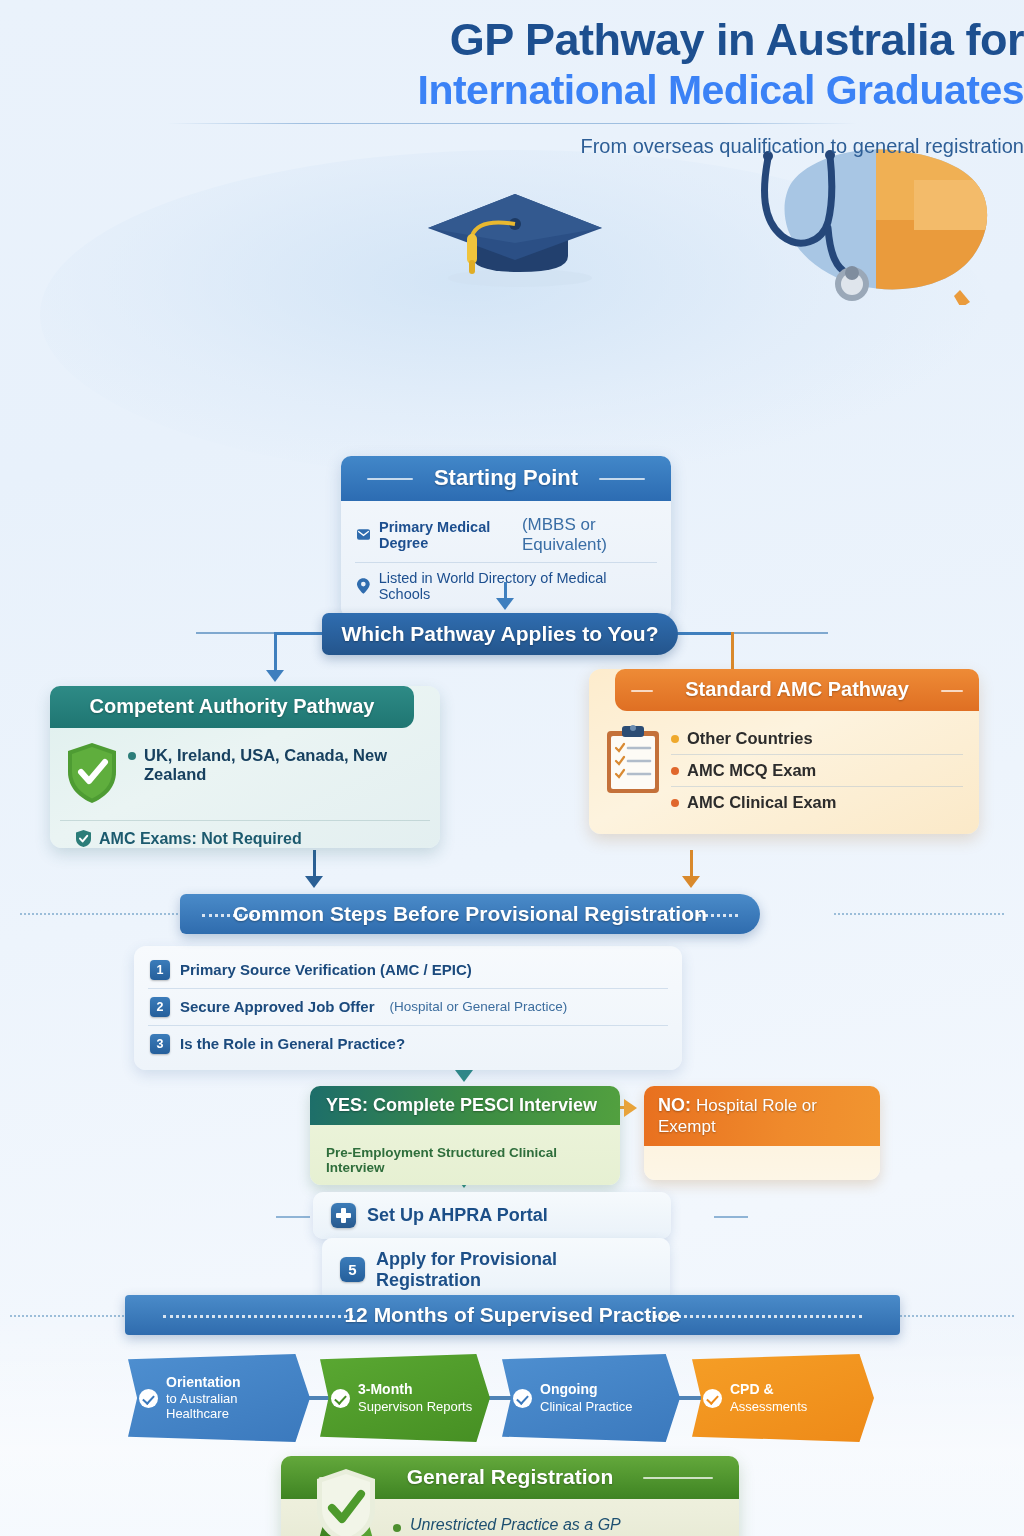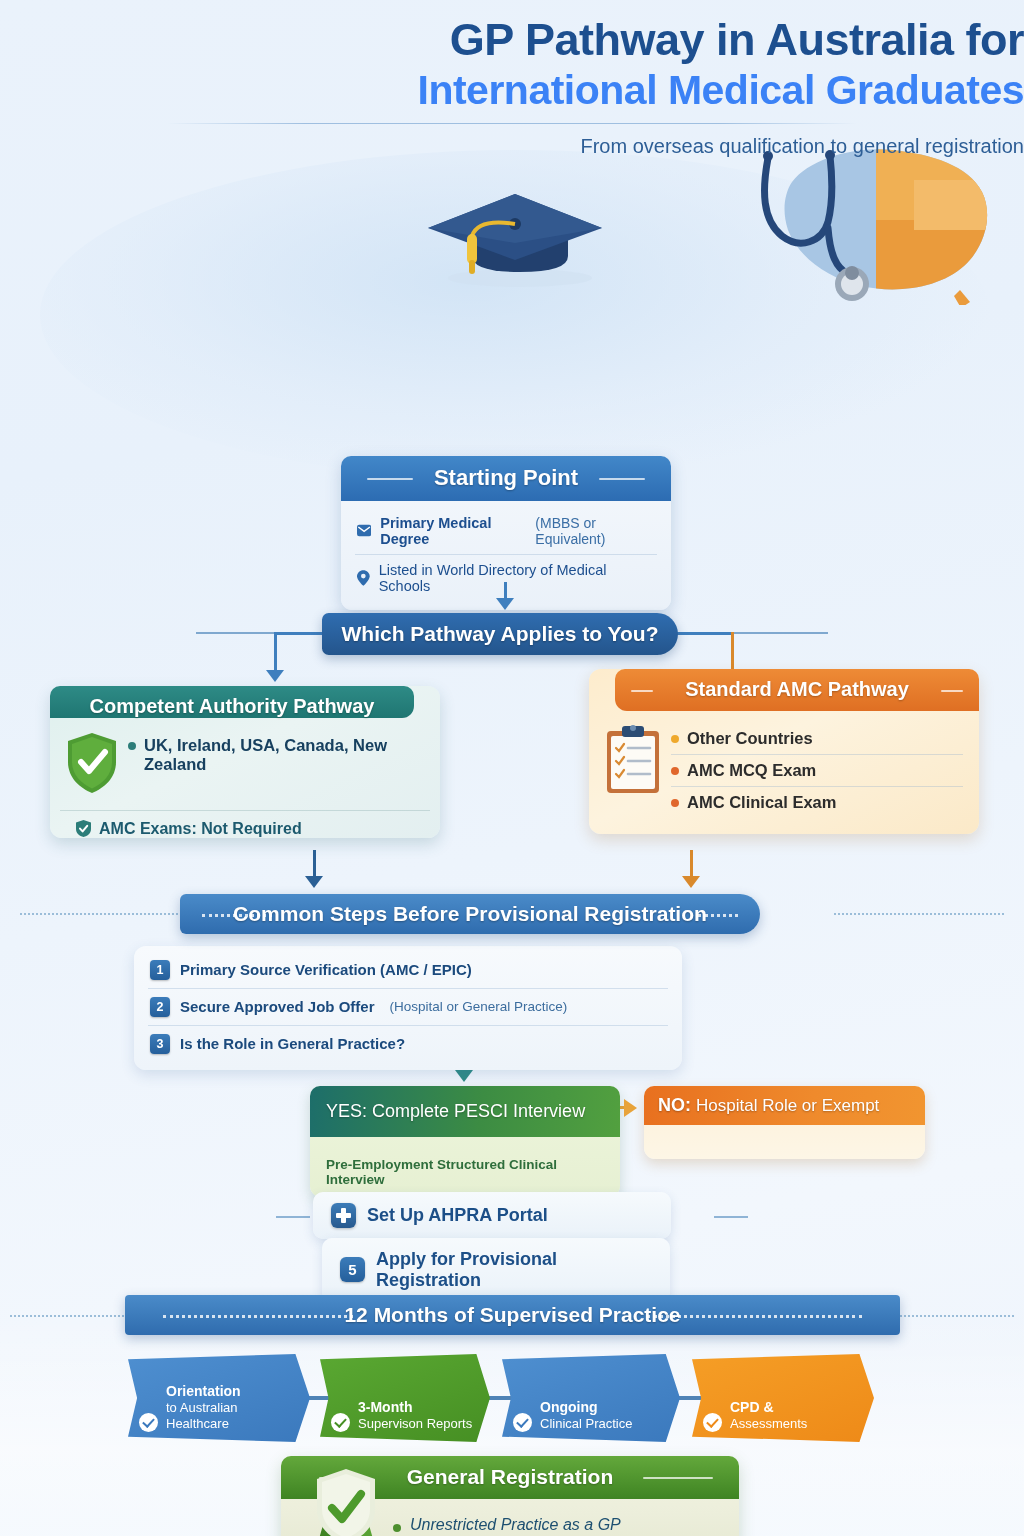--- a/index.html
+++ b/index.html
@@ -79,21 +79,21 @@
   .starting .card-head {
     background: linear-gradient(180deg,#4287c9 0%, #2c6cb2 100%);
     font-size: 22px; padding: 9px 0 10px;
   }
   .sp-body { padding: 7px 0 9px; }
   .sp-item {
     display: flex; align-items: center; gap: 9px;
     padding: 7px 16px; font-size: 14.5px; color: #1d4f8f;
   }
   .sp-item.bold { font-weight: bold; }
-  .sp-item .sub { font-weight: normal; color: #3a6ea5; font-size: 14px; }
+  .sp-item .sub { font-weight: normal; color: #3a6ea5; font-size: 17px; }
 
   
   .vline { position: absolute; width: 3px; background: #3f7fbe; z-index: 4; }
   .vline.teal { background: #2f8c88; }
   .vline.orange { background: #d9892c; }
   .hline { position: absolute; height: 3px; background: #3f7fbe; z-index: 4; }
   .arrow-d {
     position: absolute; width: 0; height: 0;
     border-left: 9px solid transparent; border-right: 9px solid transparent;
     border-top: 12px solid #3f7fbe; z-index: 4;
@@ -132,21 +132,21 @@
     background: linear-gradient(155deg,#dff0ee 0%, #eaf4f3 45%, #e3eff0 100%);
     box-shadow: 0 6px 16px rgba(40,100,110,.2);
   }
   .pw-right {
     right: 45px; top: 511px;
     background: linear-gradient(155deg,#fdeccd 0%, #fdf3de 45%, #fbe9c8 100%);
     box-shadow: 0 6px 16px rgba(160,100,30,.2);
   }
   .pw-left .card-head {
     background: linear-gradient(180deg,#2e8b86 0%, #1f7672 100%);
-    font-size: 20px; padding: 9px 0 0; border-radius: 10px 10px 12px 0;
+    font-size: 20px; padding: 9px 0 10px; border-radius: 10px 10px 12px 0;
     margin-right: 26px;
   }
   .pw-right .card-head {
     background: linear-gradient(180deg,#ee8b36 0%, #df6f23 100%);
     font-size: 20px; padding: 9px 0 10px; border-radius: 10px 10px 0 12px;
     margin-left: 26px;
   }
   .pw-body { display: flex; padding: 12px 16px 16px; gap: 10px; }
   .pw-list { flex: 1; }
   .pw-li {
@@ -208,27 +208,27 @@
 
   
   .yes-card {
     position: absolute; left: 310px; top: 928px; width: 310px;
     border-radius: 11px; z-index: 6;
     background: linear-gradient(180deg,#eef5dd 0%, #e6f0d2 100%);
     box-shadow: 0 5px 13px rgba(50,110,70,.22);
   }
   .yes-head {
     background: linear-gradient(95deg,#1d6e6a 0%, #3c8c43 55%, #52a03f 100%);
-    color: #fff; font-weight: normal; font-size: 18px;
-    padding: 15px 16px; border-radius: 10px 10px 0 0;
+    color: #fff; font-weight: bold; font-size: 18px;
+    padding: 9px 16px; border-radius: 10px 10px 0 0;
     text-shadow: 0 1px 2px rgba(0,0,0,.3);
   }
   .yes-sub { font-size: 13.5px; color: #2f6e3c; padding: 20px 16px 10px; font-weight: bold; }
   .no-card {
-    position: absolute; left: 644px; top: 928px; width: 281px;
+    position: absolute; left: 644px; top: 928px; width: 236px;
     border-radius: 11px; z-index: 6;
     background: linear-gradient(180deg,#fdf0d8 0%, #fdf6e6 100%);
     box-shadow: 0 5px 13px rgba(170,110,35,.22);
   }
   .no-head {
     background: linear-gradient(95deg,#e8701f 0%, #ef8a2c 60%, #f19530 100%);
     color: #fff; font-weight: bold; font-size: 18px;
     padding: 9px 14px; border-radius: 10px 10px 0 0;
     text-shadow: 0 1px 2px rgba(0,0,0,.3);
   }
@@ -257,21 +257,21 @@
   .cross-badge::after { left: 5px; top: 10px; width: 15px; height: 5px; }
   .num-badge.lg {
     width: 25px; height: 25px; font-size: 15px; border-radius: 6px;
   }
   .side-tick { position: absolute; height: 2px; width: 34px; background: #8fb4d6; z-index: 3; }
 
   
   .tag {
     position: absolute; top: 1196px; height: 88px; z-index: 6;
     color: #fff; padding: 10px 12px 10px 11px;
-    display: flex; gap: 8px; align-items: flex-end;
+    display: flex; gap: 8px; align-items: center;
     clip-path: polygon(0 6%, 92% 0, 100% 50%, 92% 100%, 0 94%, 5% 50%);
     box-shadow: 0 5px 12px rgba(40,70,110,.2);
   }
   .tag .tick {
     width: 19px; height: 19px; border-radius: 50%; background: #fff; flex: none;
     position: relative; margin-top: 2px;
   }
   .tag .tick::after {
     content: ""; position: absolute; left: 6px; top: 3.5px;
     width: 5px; height: 9px; border: solid; border-width: 0 2.6px 2.6px 0;

